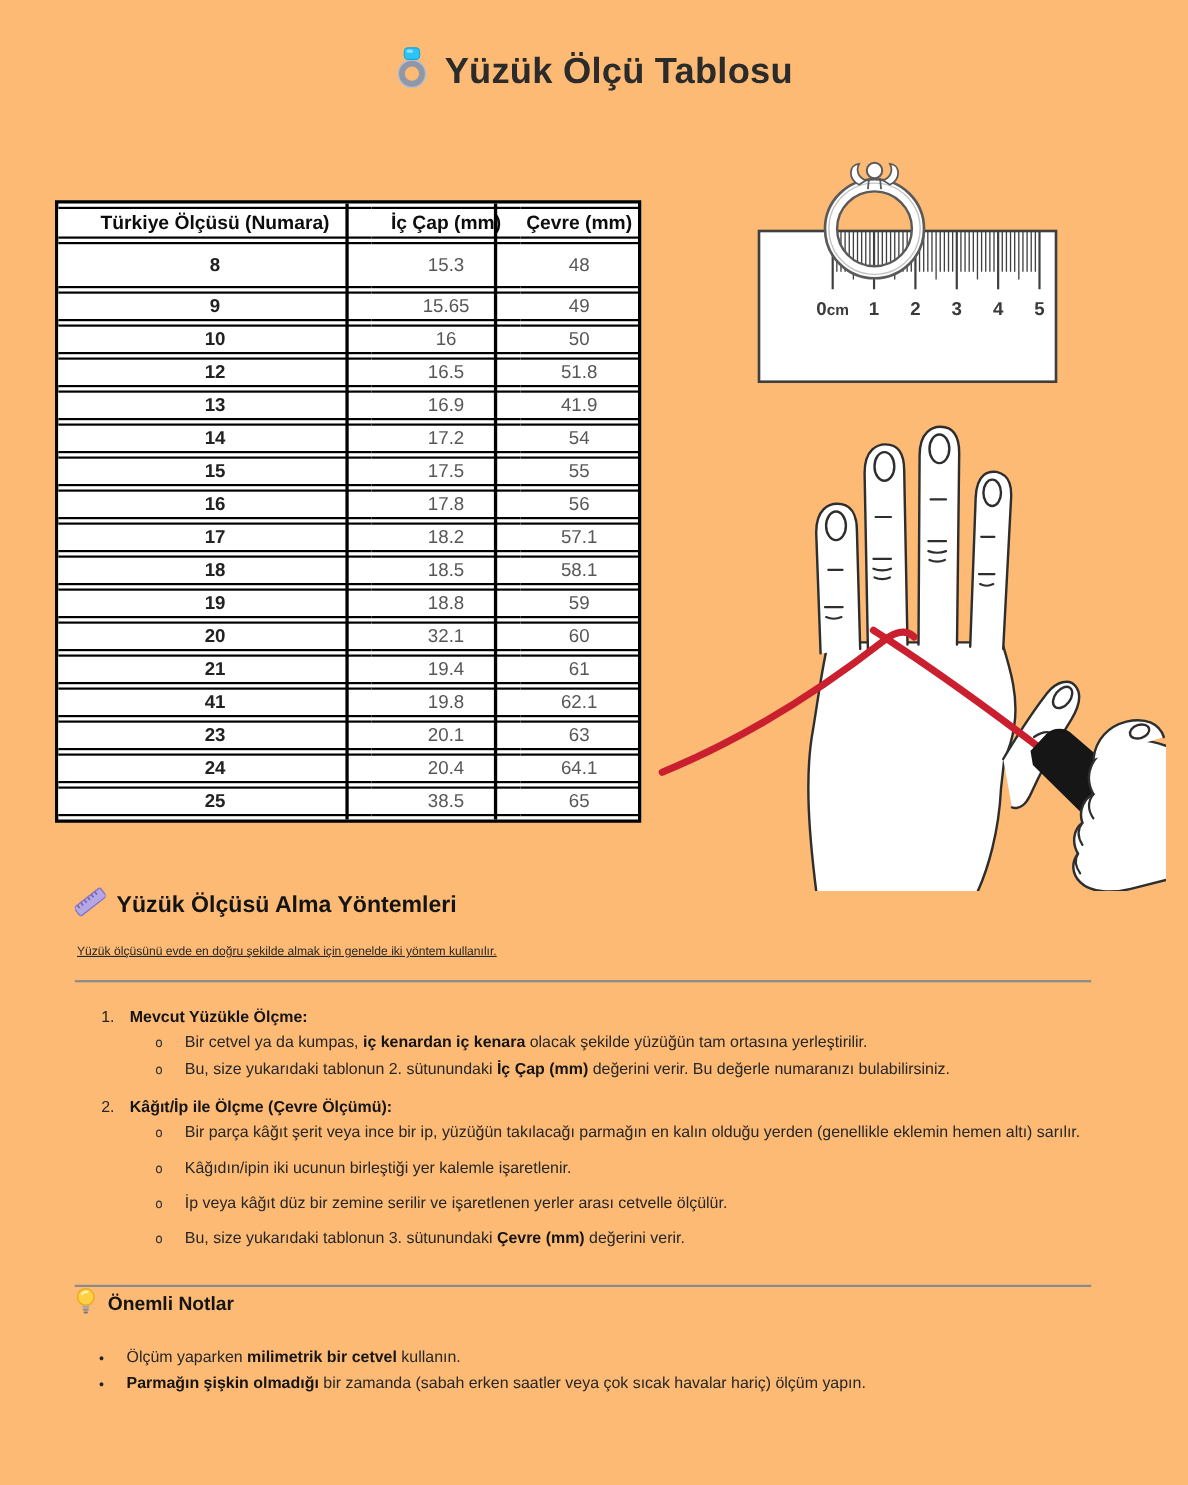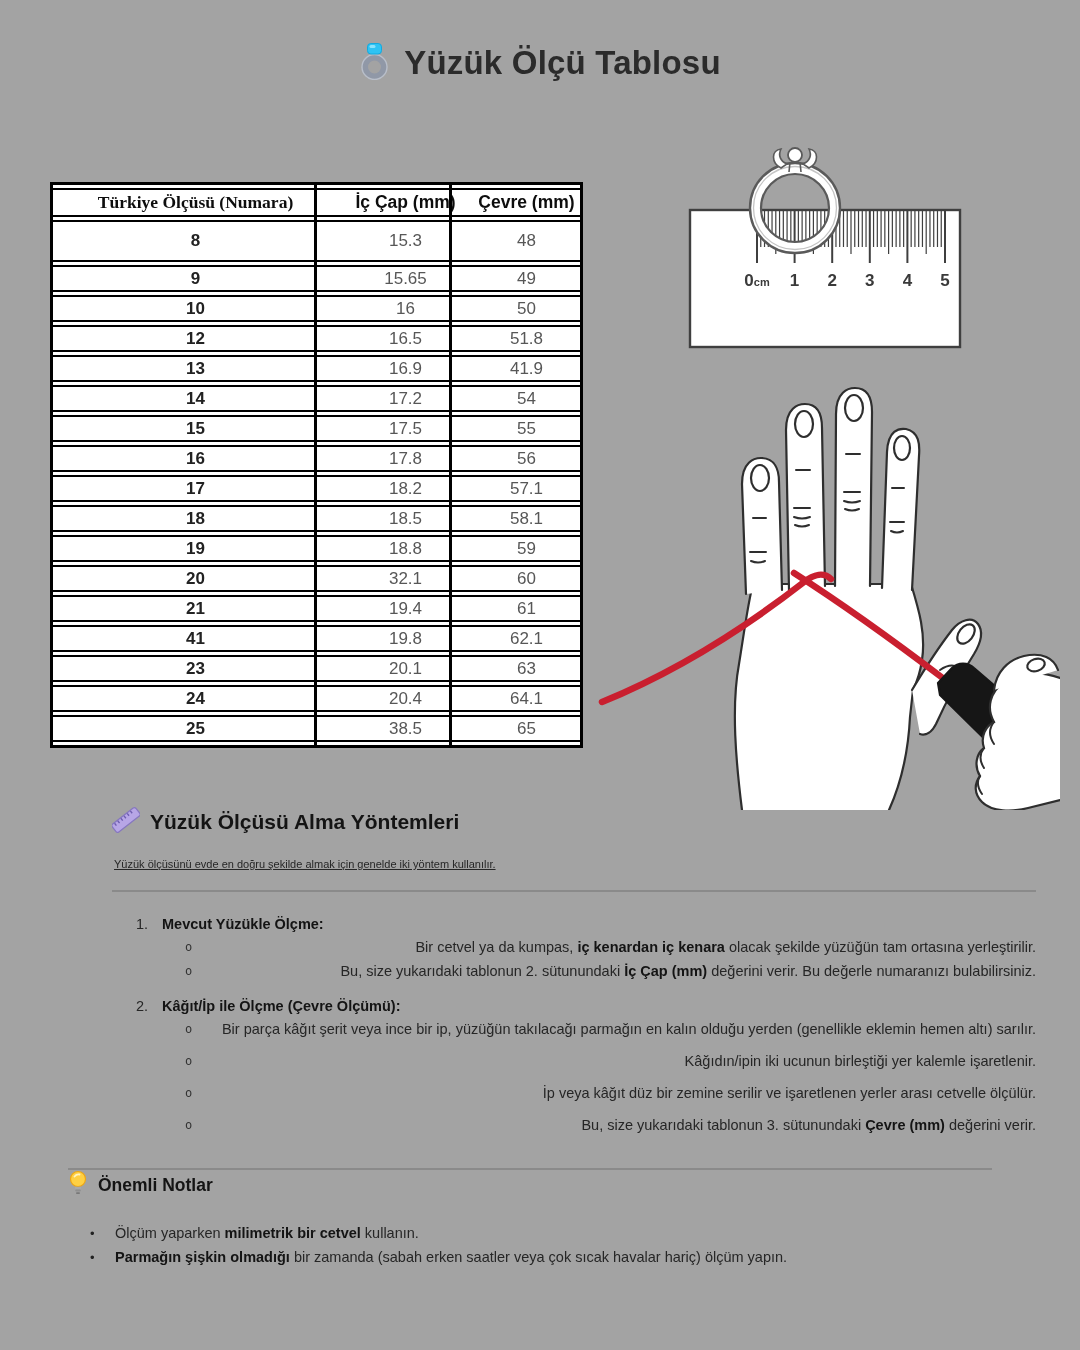--- a/index.html
+++ b/index.html
@@ -1,65 +1,65 @@
 <!DOCTYPE html>
 <html><head>
 <meta charset="utf-8">
 <style>
   html,body{margin:0;padding:0;background:#ffffff;}
-  .page{position:relative;width:1080px;height:1350px;background:#a3a3a3;overflow:hidden;
+  .page{position:relative;width:1080px;height:1350px;background:#fdba74;overflow:hidden;
         font-family:"Liberation Sans",sans-serif;color:#262626;}
 
   
   .title-row{position:absolute;top:42px;left:0;width:100%;display:flex;
              justify-content:center;align-items:center;gap:14px;}
   .title-row h1{margin:0;font-size:33px;font-weight:bold;color:#2b2b2b;letter-spacing:.2px;}
 
   
   .size-table-wrap{position:absolute;left:50px;top:182px;width:533px;
                    border:3px solid #000;box-sizing:border-box;background:#fff;}
   .size-table-wrap table{width:100%;border-collapse:separate;border-spacing:0 3px;}
   .size-table-wrap th,.size-table-wrap td{border-top:2px solid #000;border-bottom:2px solid #000;
         text-align:center;padding:0;background:#fff;}
   .size-table-wrap th{height:25px;font-size:17.5px;font-weight:bold;color:#0d0d0d;}
-  .size-table-wrap th:first-child{width:285px;font-family:Liberation Serif, serif;}
+  .size-table-wrap th:first-child{width:285px;}
   .size-table-wrap th:nth-child(2){width:135px;}
   .size-table-wrap td{height:23px;font-size:17px;color:#575757;}
   .size-table-wrap td.size{font-weight:bold;color:#222;}
   .size-table-wrap tbody tr:first-child td{height:38px;}
   .vline{position:absolute;top:0;bottom:0;width:3px;background:#000;}
   .v1{left:261px}.v2{left:396px}
 
   
   .ruler-fig{position:absolute;left:655px;top:130px;width:330px;height:245px;}
   .ruler-fig svg{position:absolute;left:0;top:0;}
   .ruler-labels span.lab{position:absolute;top:141px;transform:translateX(-50%);
         font-size:17px;font-weight:bold;color:#3a3a3a;white-space:nowrap;}
-  .ruler-labels .unit{font-size:11px;font-weight:bold;vertical-align:baseline;}
+  .ruler-labels .unit{font-size:14px;font-weight:bold;vertical-align:baseline;}
 
   
   .hand-fig{position:absolute;left:590px;top:372px;width:470px;height:438px;}
 
   
-  .methods{position:absolute;left:68px;top:806px;width:924px;margin-left:44px;}
+  .methods{position:absolute;left:68px;top:806px;width:924px;}
   .sec-head{display:flex;align-items:center;gap:10px;}
   .sec-head h2{margin:0;font-size:21px;font-weight:bold;color:#141414;}
   .methods .intro{margin:20px 0 0 2px;font-size:11px;color:#262626;text-decoration:underline;}
   hr.rule{height:0;border:none;border-top:2.5px solid #8a8a8a;margin:20px 0 0 0;}
   .hr2{position:absolute;left:68px;top:1148px;width:924px;margin:0;}
   ol.methods-list{list-style:none;margin:24px 0 0 0;padding:0;font-size:14.5px;}
   .method-item + .method-item{margin-top:16px;}
   .m-head{display:flex;padding-left:24px;}
   .m-num{width:26px;flex:0 0 26px;}
   .m-title{font-weight:bold;color:#141414;}
   .bullets{padding-left:73px;margin-top:5px;}
   .bullet{display:flex;line-height:1.45;margin-bottom:3px;}
   .method-item:nth-child(2) .bullet{margin-bottom:11px;}
   .bullet .marker{flex:0 0 27px;font-family:"DejaVu Sans Mono",monospace;font-size:12px;padding-top:2px;color:#333;}
-  .bullet .txt{flex:1;text-align:right;}
+  .bullet .txt{flex:1;}
   .b{font-weight:bold;color:#141414;}
 
   
   .notes{position:absolute;left:68px;top:1170px;width:924px;}
   .notes h2{margin:0;font-size:17.5px;font-weight:bold;color:#141414;}
   ul.notes-list{list-style:none;margin:22px 0 0 0;padding-left:22px;font-size:14.5px;}
   .note{display:flex;line-height:1.65;}
   .note .marker{flex:0 0 25px;font-size:13px;padding-top:1px;color:#222;}
 </style>
 </head>

